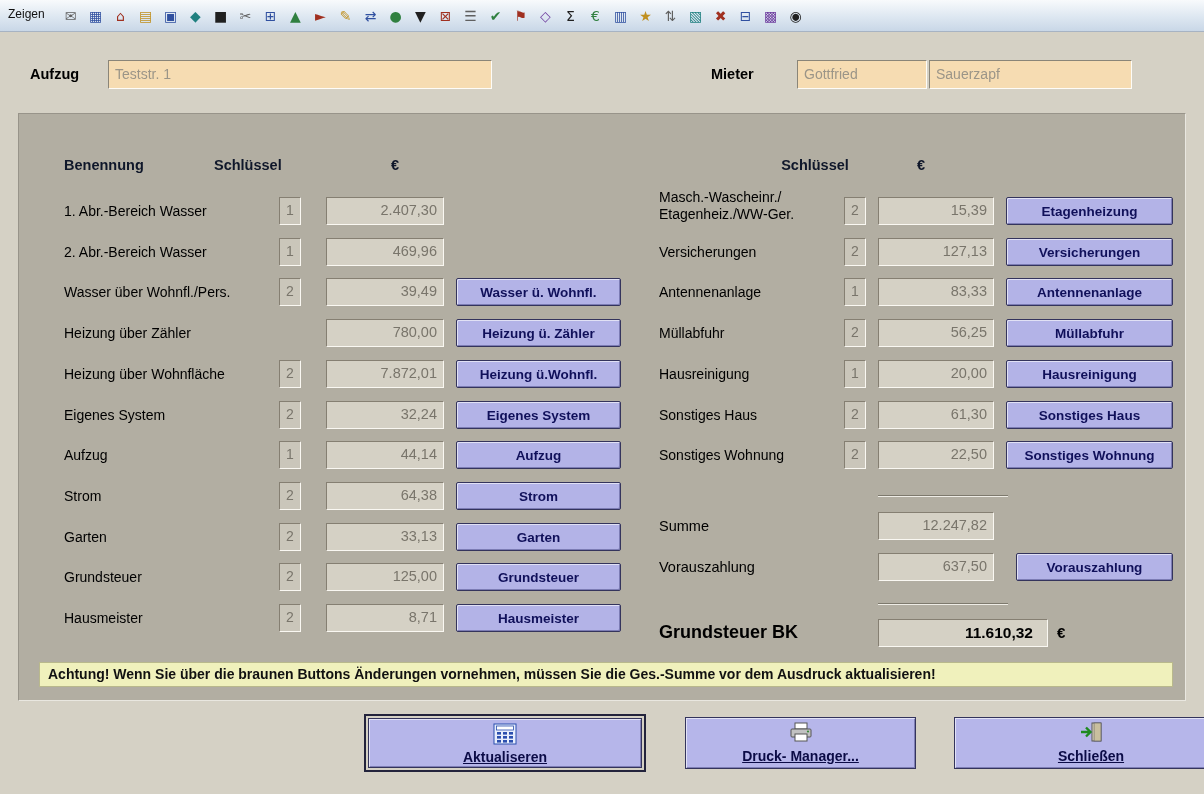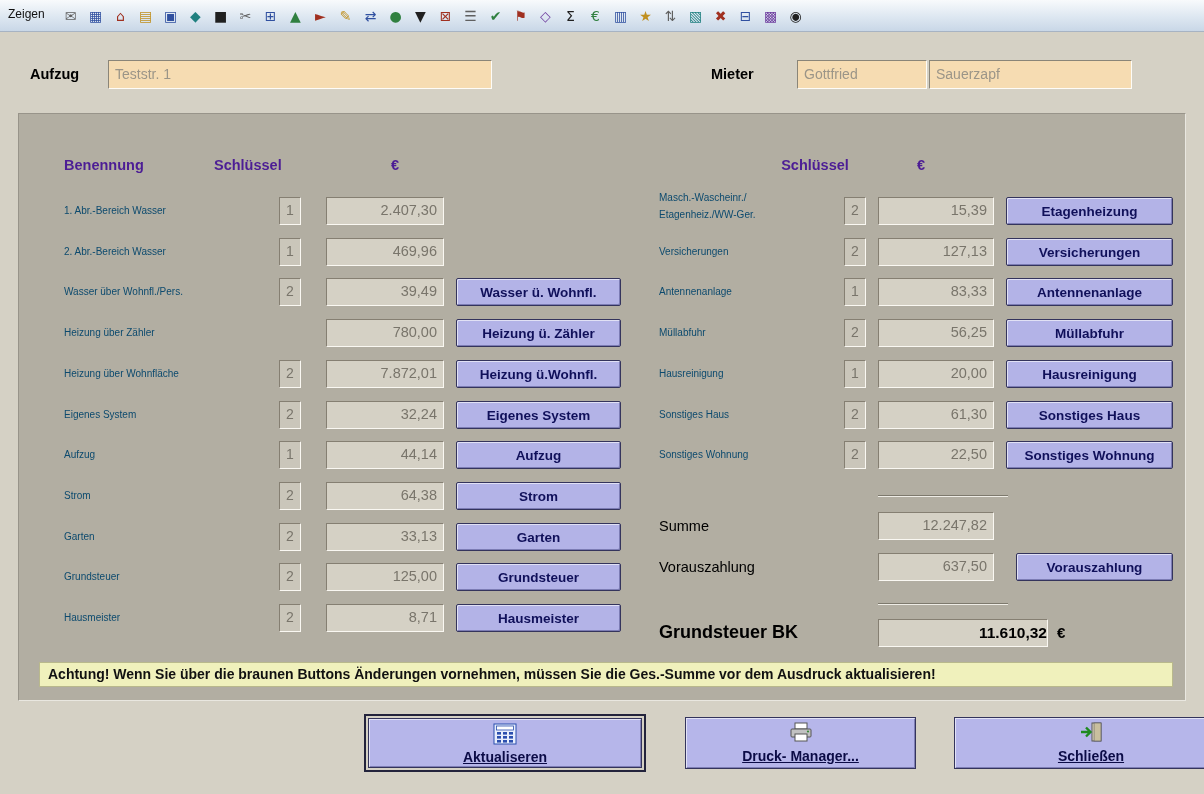--- a/index.html
+++ b/index.html
@@ -11,39 +11,39 @@
   .tb-title{position:absolute;left:8px;top:7px;font-size:12px;color:#111}
   .tb-icons{position:absolute;left:60px;top:5px;display:flex;gap:4px}
   .tb-icon{width:21px;height:22px;text-align:center;line-height:22px;font-size:14px;font-family:"DejaVu Sans",sans-serif;cursor:default}
 
   
   .lbl{position:absolute;font-size:14.5px;font-weight:bold;color:#000}
   .tan{position:absolute;height:29px;background:#f6dcb2;border:1px solid;border-color:#8a8578 #fdfcf8 #fdfcf8 #8a8578;color:#9b9588;font-size:14px;line-height:27px;padding-left:6px;overflow:hidden}
 
   
   .panel{position:absolute;left:18px;top:113px;width:1168px;height:588px;background:#b2aea2;border:1px solid;border-color:#98948a #e9e7e0 #e9e7e0 #98948a}
-  .hdr{position:absolute;top:43px;font-weight:bold;font-size:14.5px;color:#4c1d95}
+  .hdr{position:absolute;top:43px;font-weight:bold;font-size:14.5px;color:#0f172a}
   .ctr{text-align:center}
 
   .lrow{position:absolute;left:0;width:100%;height:28px}
-  .rlbl{position:absolute;left:45px;font-size:10px;color:#0c4a6e;line-height:28px;white-space:pre-line}
+  .rlbl{position:absolute;left:45px;font-size:14px;color:#000000;line-height:28px;white-space:pre-line}
   .rlbl2{left:640px}
   .two{line-height:17px;top:-8px}
   .kbox{position:absolute;width:22px;height:28px;background:#cac6ba;border:1px solid;border-color:#857f72 #faf8f2 #faf8f2 #857f72;color:#79756b;font-size:14px;text-align:center;line-height:25px}
   .k1{left:260px}.k2{left:825px}
   .vbox{position:absolute;height:28px;background:#d5d1c5;border:1px solid;border-color:#857f72 #faf8f2 #faf8f2 #857f72;color:#79756b;font-size:14.5px;text-align:right;line-height:25px;padding-right:6px}
   .v1{left:307px;width:118px}.v2{left:859px;width:116px}
   .btn{position:absolute;height:28px;background:#b3b3e7;border:1px solid #34345c;border-radius:2px;box-shadow:inset 1px 1px 0 rgba(255,255,255,.6),inset -1px -1px 0 rgba(70,70,130,.5);color:#10105a;font-weight:bold;font-size:13.5px;display:flex;align-items:center;justify-content:center;cursor:pointer}
   .b1{left:437px;width:165px}.b2{left:987px;width:167px}
   .tallbtn{left:437px;top:85px;width:165px;height:67px}
 
   .sep{position:absolute;left:859px;width:130px;height:2px;border-top:1px solid #7d796d;border-bottom:1px solid #efede6}
   .sumlbl{position:absolute;left:640px;font-size:14.5px;color:#000;line-height:28px}
   .glbl{position:absolute;left:640px;font-size:18px;font-weight:bold;color:#000;line-height:30px}
-  .gval{left:859px;width:170px;color:#000;font-weight:bold;font-size:15.5px;padding-right:0}
+  .gval{left:859px;width:170px;color:#000;font-weight:bold;font-size:15.5px;padding-right:14px}
   .geuro{position:absolute;left:1038px;font-weight:bold;font-size:15px;line-height:28px;color:#000}
 
   .warn{position:absolute;left:20px;top:548px;width:1134px;height:25px;background:#f0f1bc;border:1px solid #b9b98c;font-weight:bold;font-size:14px;color:#111;line-height:22px;padding-left:8px;white-space:nowrap;overflow:hidden}
 
   
   .fwrap{position:absolute;border:2px solid #23233c;background:#d5d1c5;padding:2px}
   .fbtn{background:#b6b6ea;border:1px solid #34345c;box-shadow:inset 1px 1px 0 rgba(255,255,255,.6),inset -1px -1px 0 rgba(70,70,130,.5);display:flex;flex-direction:column;align-items:center;justify-content:space-between;padding:4px 0 4px;cursor:pointer}
   .fabs{position:absolute}
   .fwrap .fbtn{width:100%;height:100%}
   .flabel{font-weight:bold;font-size:14px;color:#0b0b46;text-decoration:underline;line-height:16px}

